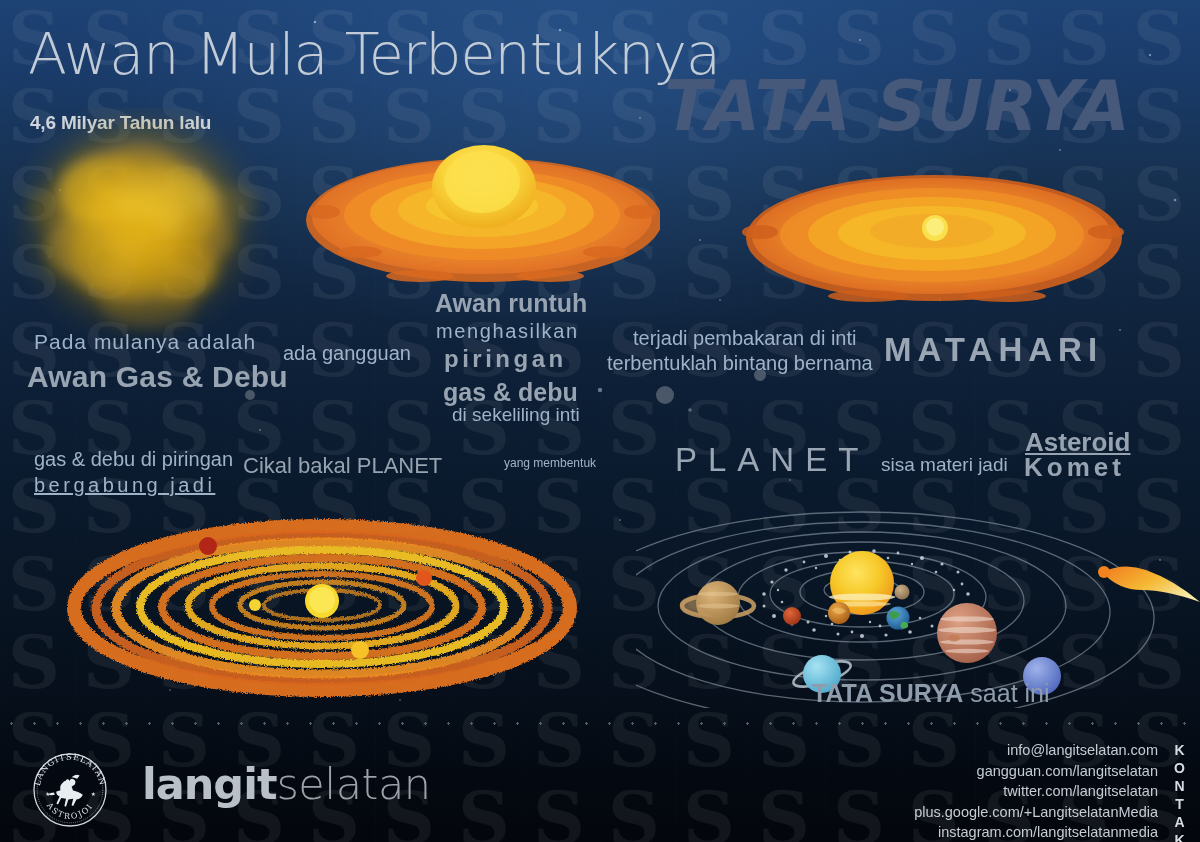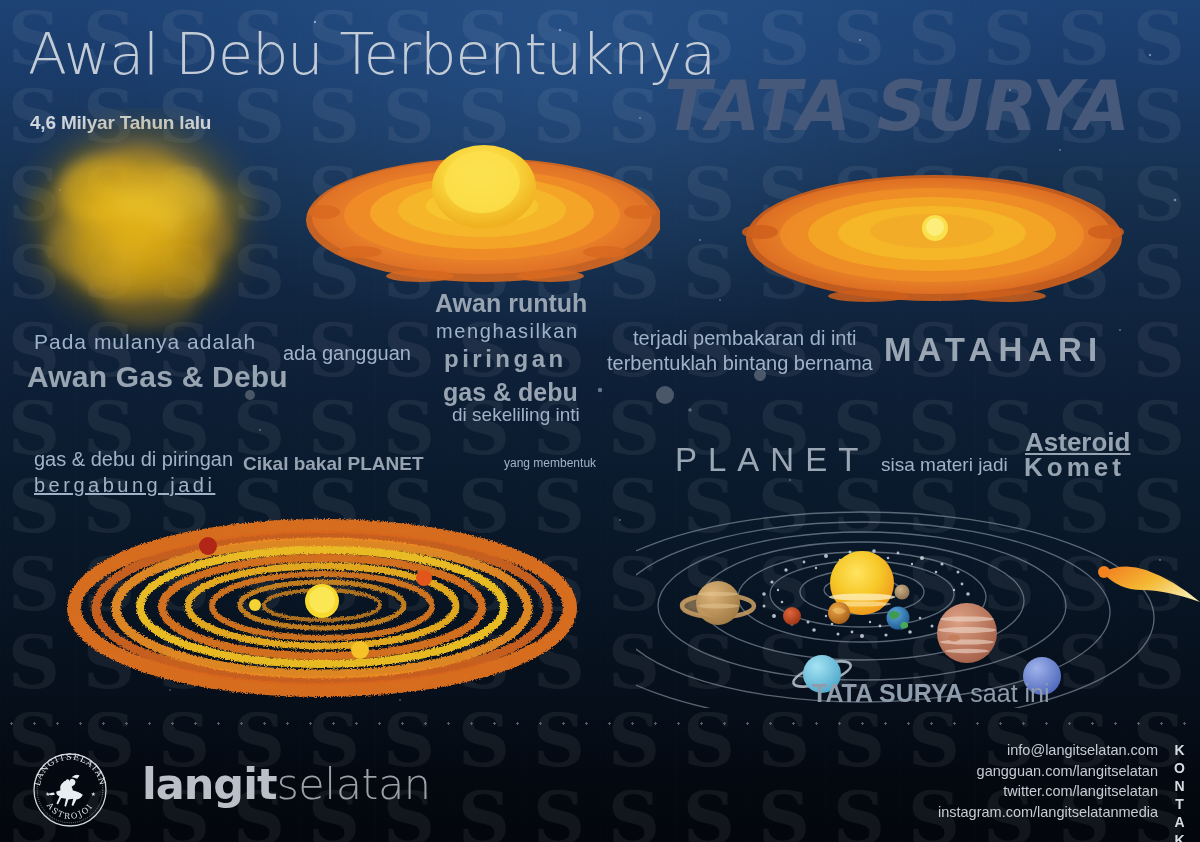--- a/index.html
+++ b/index.html
@@ -74,21 +74,21 @@
   .c-piringan{left:444px;top:345px;font-size:24px;color:#98a4b1;font-weight:bold;letter-spacing:3.5px;}
   .c-gasdebu{left:443px;top:378px;font-size:25px;color:#98a4b1;font-weight:bold;}
   .c-sekeliling{left:452px;top:404px;font-size:19px;color:#9fb3c8;}
   .c-terjadi{left:633px;top:327px;font-size:20px;color:#9fb3c8;}
   .c-terbentuklah{left:607px;top:352px;font-size:20px;color:#9fb3c8;}
   .c-matahari{left:884px;top:331px;font-size:33px;color:#9aa6b4;font-weight:bold;letter-spacing:6px;}
 
   
   .c-gasdebu-pir{left:34px;top:448px;font-size:20px;color:#9fb3c8;}
   .c-bergabung{left:34px;top:474px;font-size:20px;color:#9fb3c8;letter-spacing:3.5px;text-decoration:underline;}
-  .c-cikal{left:243px;top:453px;font-size:19px;color:#97a3b0;font-weight:bold;}
+  .c-cikal{left:243px;top:453px;font-size:22px;color:#97a3b0;font-weight:normal;}
   .c-membentuk{left:504px;top:456px;font-size:12px;color:#9fb3c8;}
   .c-planet{left:675px;top:441px;font-size:33px;color:#9aa6b4;font-weight:normal;letter-spacing:11px;}
   .c-sisa{left:881px;top:454px;font-size:19px;color:#9fb3c8;}
   .c-asteroid{left:1025px;top:427px;font-size:26px;color:#97a3b0;font-weight:bold;text-decoration:underline;}
   .c-komet{left:1024px;top:452px;font-size:26px;color:#97a3b0;font-weight:bold;letter-spacing:4px;}
 
   
   .c-ts-now{position:absolute;left:812px;top:679px;white-space:nowrap;font-size:25px;}
   .c-ts-now b{color:#8e9cab;font-weight:bold;}
   .c-ts-now span{color:#8e9cab;font-weight:400;}
@@ -168,21 +168,21 @@
       <circle cx="1060" cy="150" r="1" opacity=".4"></circle>
         <circle cx="790" cy="480" r="1" opacity=".35"></circle>
     </g>
     <g fill="#ffffff" opacity=".25">
       <circle cx="665" cy="395" r="9"></circle>
         <circle cx="760" cy="375" r="6"></circle>
         <circle cx="250" cy="395" r="5"></circle>
     </g>
   </svg>
 
-  <div class="title-main">Awal Debu Terbentuknya</div>
+  <div class="title-main">Awan Mula Terbentuknya</div>
   <div class="title-sub">4,6 Milyar Tahun lalu</div>
   <div class="title-tata">TATA SURYA</div>
 
   <svg style="position:absolute;left:8px;top:108px;width:290px;height:240px;">
     <defs>
       <radialGradient id="nebg" cx="50%" cy="48%" r="52%">
         <stop offset="0%" stop-color="#f3c51c" stop-opacity=".98"></stop>
         <stop offset="38%" stop-color="#e8b414" stop-opacity=".85"></stop>
         <stop offset="62%" stop-color="#c99210" stop-opacity=".5"></stop>
         <stop offset="84%" stop-color="#8d6a12" stop-opacity=".2"></stop>
@@ -511,20 +511,21 @@
   </svg>
 
   <div class="brand">
     <b>langit</b><span>selatan</span>
   </div>
 
   <div id="contact">
     <div>info@langitselatan.com</div>
     <div>gangguan.com/langitselatan</div>
     <div>twitter.com/langitselatan</div>
+    <div>plus.google.com/+LangitselatanMedia</div>
     <div>instagram.com/langitselatanmedia</div>
   </div>
 
   <div id="kontak-label">
     <span>K</span>
     <span>O</span>
     <span>N</span>
     <span>T</span>
     <span>A</span>
     <span>K</span>

